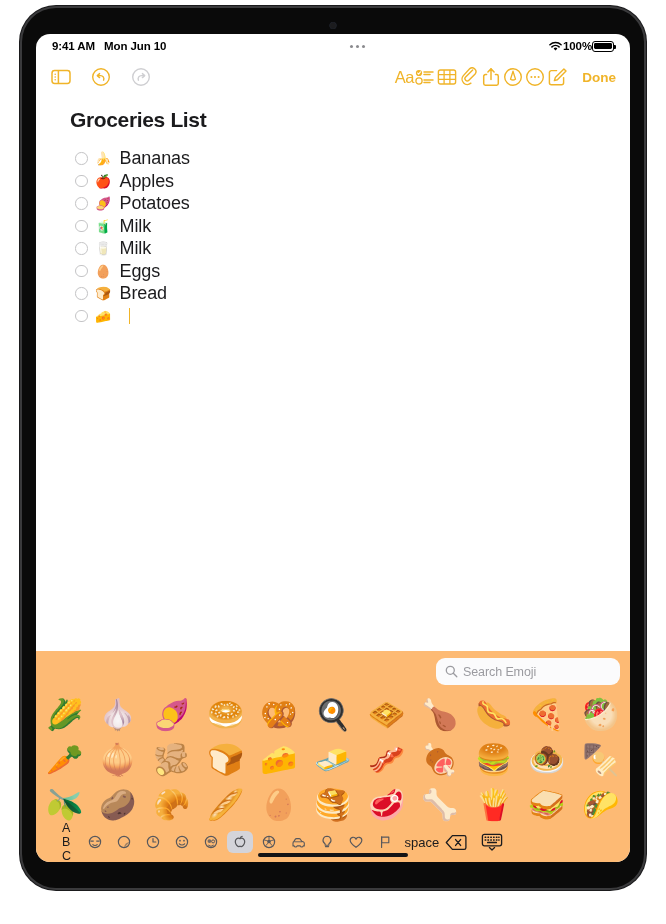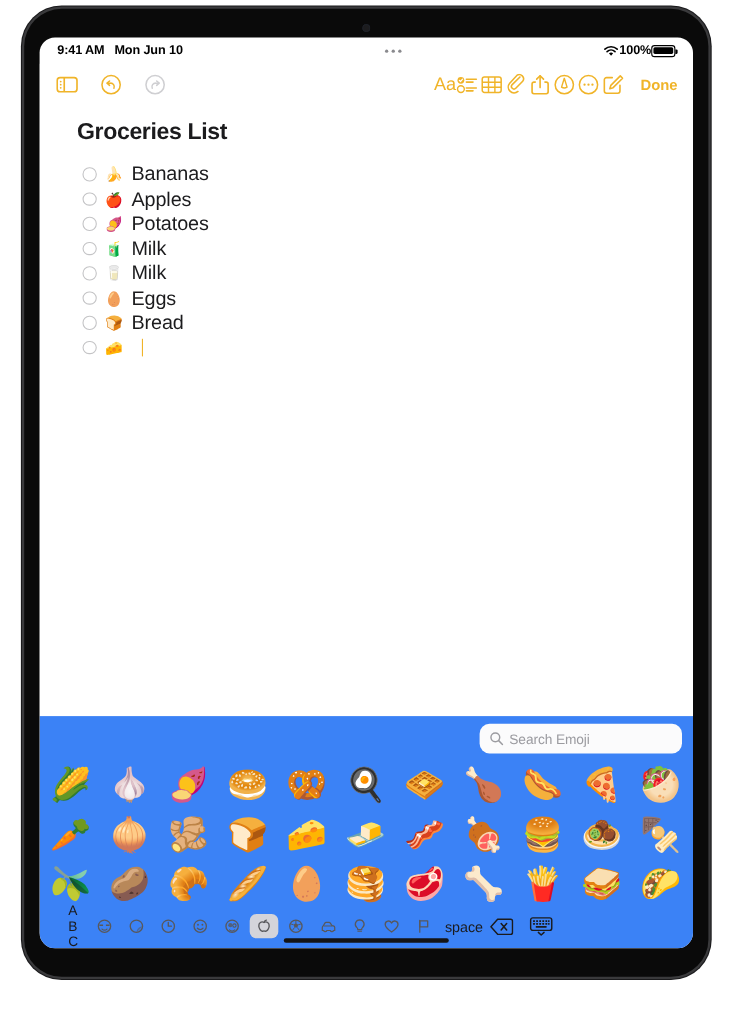--- a/index.html
+++ b/index.html
@@ -147,21 +147,21 @@
     width: 1.8px; height: 16px;
     background: #f0b429;
     display: inline-block;
     margin-left: 1px;
   }
 
   
   .keyboard {
     position: absolute; left: 0; bottom: 0;
     width: 594px; height: 211px;
-    background: #3b82f6;
+    background: #fdba74;
   }
   .kb-searchrow {
     height: 41px;
     display: flex; align-items: center; justify-content: flex-end;
     padding: 0 10px;
   }
   .search-field {
     width: 184px; height: 27px;
     background: #fbfbfc;
     border-radius: 9px;

